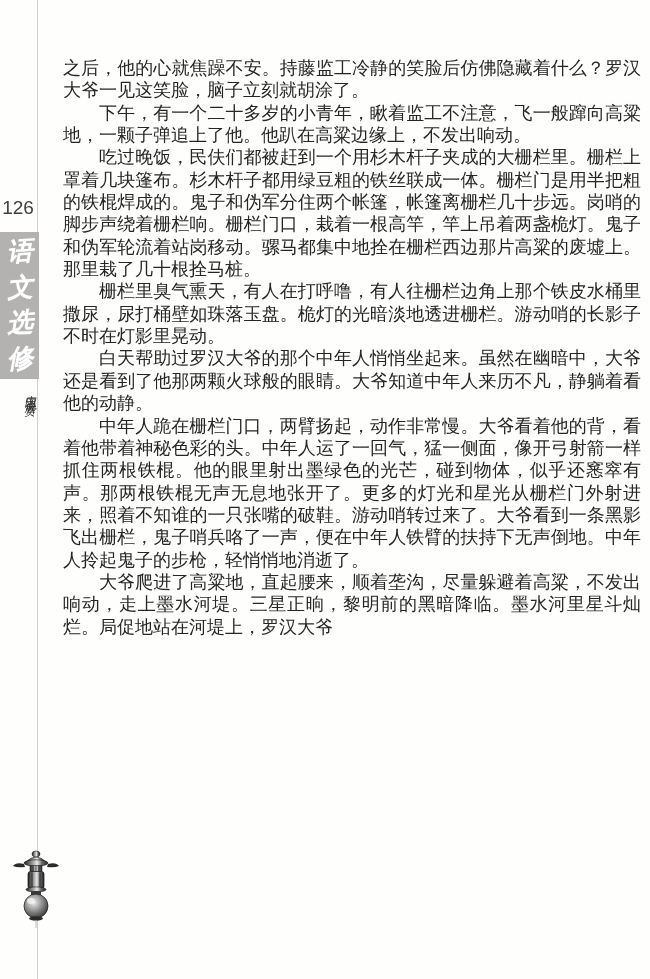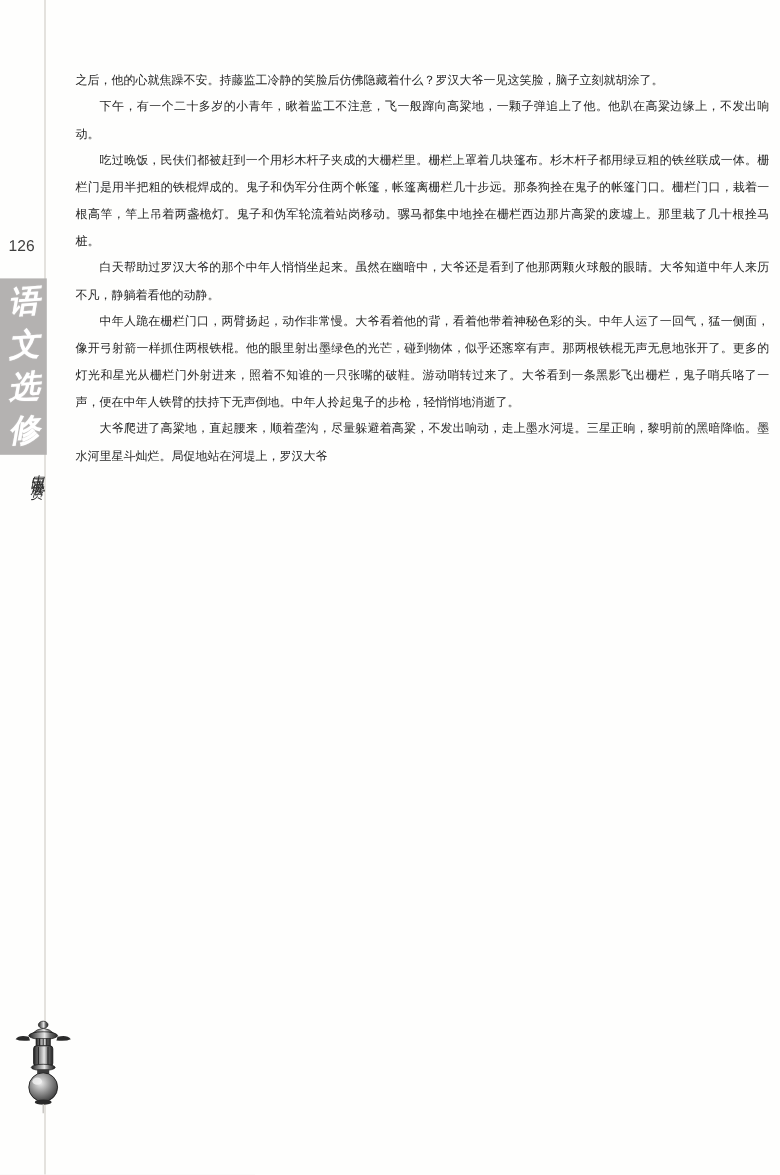--- a/index.html
+++ b/index.html
@@ -19,21 +19,21 @@
     position: absolute;
     left: 37px; top: 0; bottom: 0;
     width: 1px;
     background: #d3d0cb;
   }
   .page-number {
     position: absolute;
     left: 0; top: 197px;
     width: 36px;
     text-align: center;
-    font-size: 13px;
+    font-size: 19px;
     color: #3f3f3f;
     font-family: "Liberation Sans", "DejaVu Sans", sans-serif;
   }
   .spine-series-box {
     position: absolute;
     left: 0; top: 232px;
     width: 39px; height: 147px;
     background: #b4b2b1;
     display: flex;
     flex-direction: column;
@@ -67,21 +67,21 @@
   .lamp-wrap {
     position: absolute;
     left: 12px; top: 850px;
     width: 48px; height: 78px;
   }
   .content {
     position: absolute;
     left: 63px; top: 57px;
     width: 578px;
     color: #262626;
-    font-size: 10px;
+    font-size: 18px;
     line-height: 22.35px;
     text-align: justify;
   }
   .content p { margin: 0; text-indent: 2em; }
   .content p.no-indent { text-indent: 0; }
 </style>
 </head>
 <body>
 
 <div class="page">
@@ -142,19 +142,20 @@
 
       <ellipse cx="24" cy="68.5" rx="7" ry="2.2" fill="#2a2a2a"></ellipse>
 
       <line x1="24" y1="70" x2="24" y2="78" stroke="#bdbab5" stroke-width="1"></line>
     </svg>
   </div>
 
   <div class="content">
     <p class="no-indent">之后，他的心就焦躁不安。持藤监工冷静的笑脸后仿佛隐藏着什么？罗汉大爷一见这笑脸，脑子立刻就胡涂了。</p>
     <p>下午，有一个二十多岁的小青年，瞅着监工不注意，飞一般蹿向高粱地，一颗子弹追上了他。他趴在高粱边缘上，不发出响动。</p>
-    <p>吃过晚饭，民伕们都被赶到一个用杉木杆子夹成的大栅栏里。栅栏上罩着几块篷布。杉木杆子都用绿豆粗的铁丝联成一体。栅栏门是用半把粗的铁棍焊成的。鬼子和伪军分住两个帐篷，帐篷离栅栏几十步远。那条狗拴在鬼子的帐篷门口。栅栏门口，栽着一根高竿，竿上吊着两盏桅灯。鬼子和伪军轮流着站岗移动。骡马都集中地拴在栅栏西边那片高粱的废墟上。那里栽了几十根拴马桩。</p>
+    <p>吃过晚饭，民伕们都被赶到一个用杉木杆子夹成的大栅栏里。栅栏上罩着几块篷布。杉木杆子都用绿豆粗的铁丝联成一体。栅栏门是用半把粗的铁棍焊成的。鬼子和伪军分住两个帐篷，帐篷离栅栏几十步远。岗哨的脚步声绕着栅栏响。栅栏门口，栽着一根高竿，竿上吊着两盏桅灯。鬼子和伪军轮流着站岗移动。骡马都集中地拴在栅栏西边那片高粱的废墟上。那里栽了几十根拴马桩。</p>
+    <p>栅栏里臭气熏天，有人在打呼噜，有人往栅栏边角上那个铁皮水桶里撒尿，尿打桶壁如珠落玉盘。桅灯的光暗淡地透进栅栏。游动哨的长影子不时在灯影里晃动。</p>
     <p>白天帮助过罗汉大爷的那个中年人悄悄坐起来。虽然在幽暗中，大爷还是看到了他那两颗火球般的眼睛。大爷知道中年人来历不凡，静躺着看他的动静。</p>
     <p>中年人跪在栅栏门口，两臂扬起，动作非常慢。大爷看着他的背，看着他带着神秘色彩的头。中年人运了一回气，猛一侧面，像开弓射箭一样抓住两根铁棍。他的眼里射出墨绿色的光芒，碰到物体，似乎还窸窣有声。那两根铁棍无声无息地张开了。更多的灯光和星光从栅栏门外射进来，照着不知谁的一只张嘴的破鞋。游动哨转过来了。大爷看到一条黑影飞出栅栏，鬼子哨兵咯了一声，便在中年人铁臂的扶持下无声倒地。中年人拎起鬼子的步枪，轻悄悄地消逝了。</p>
     <p>大爷爬进了高粱地，直起腰来，顺着垄沟，尽量躲避着高粱，不发出响动，走上墨水河堤。三星正晌，黎明前的黑暗降临。墨水河里星斗灿烂。局促地站在河堤上，罗汉大爷</p>
   </div>
 
 </div>
 
 </body></html>

